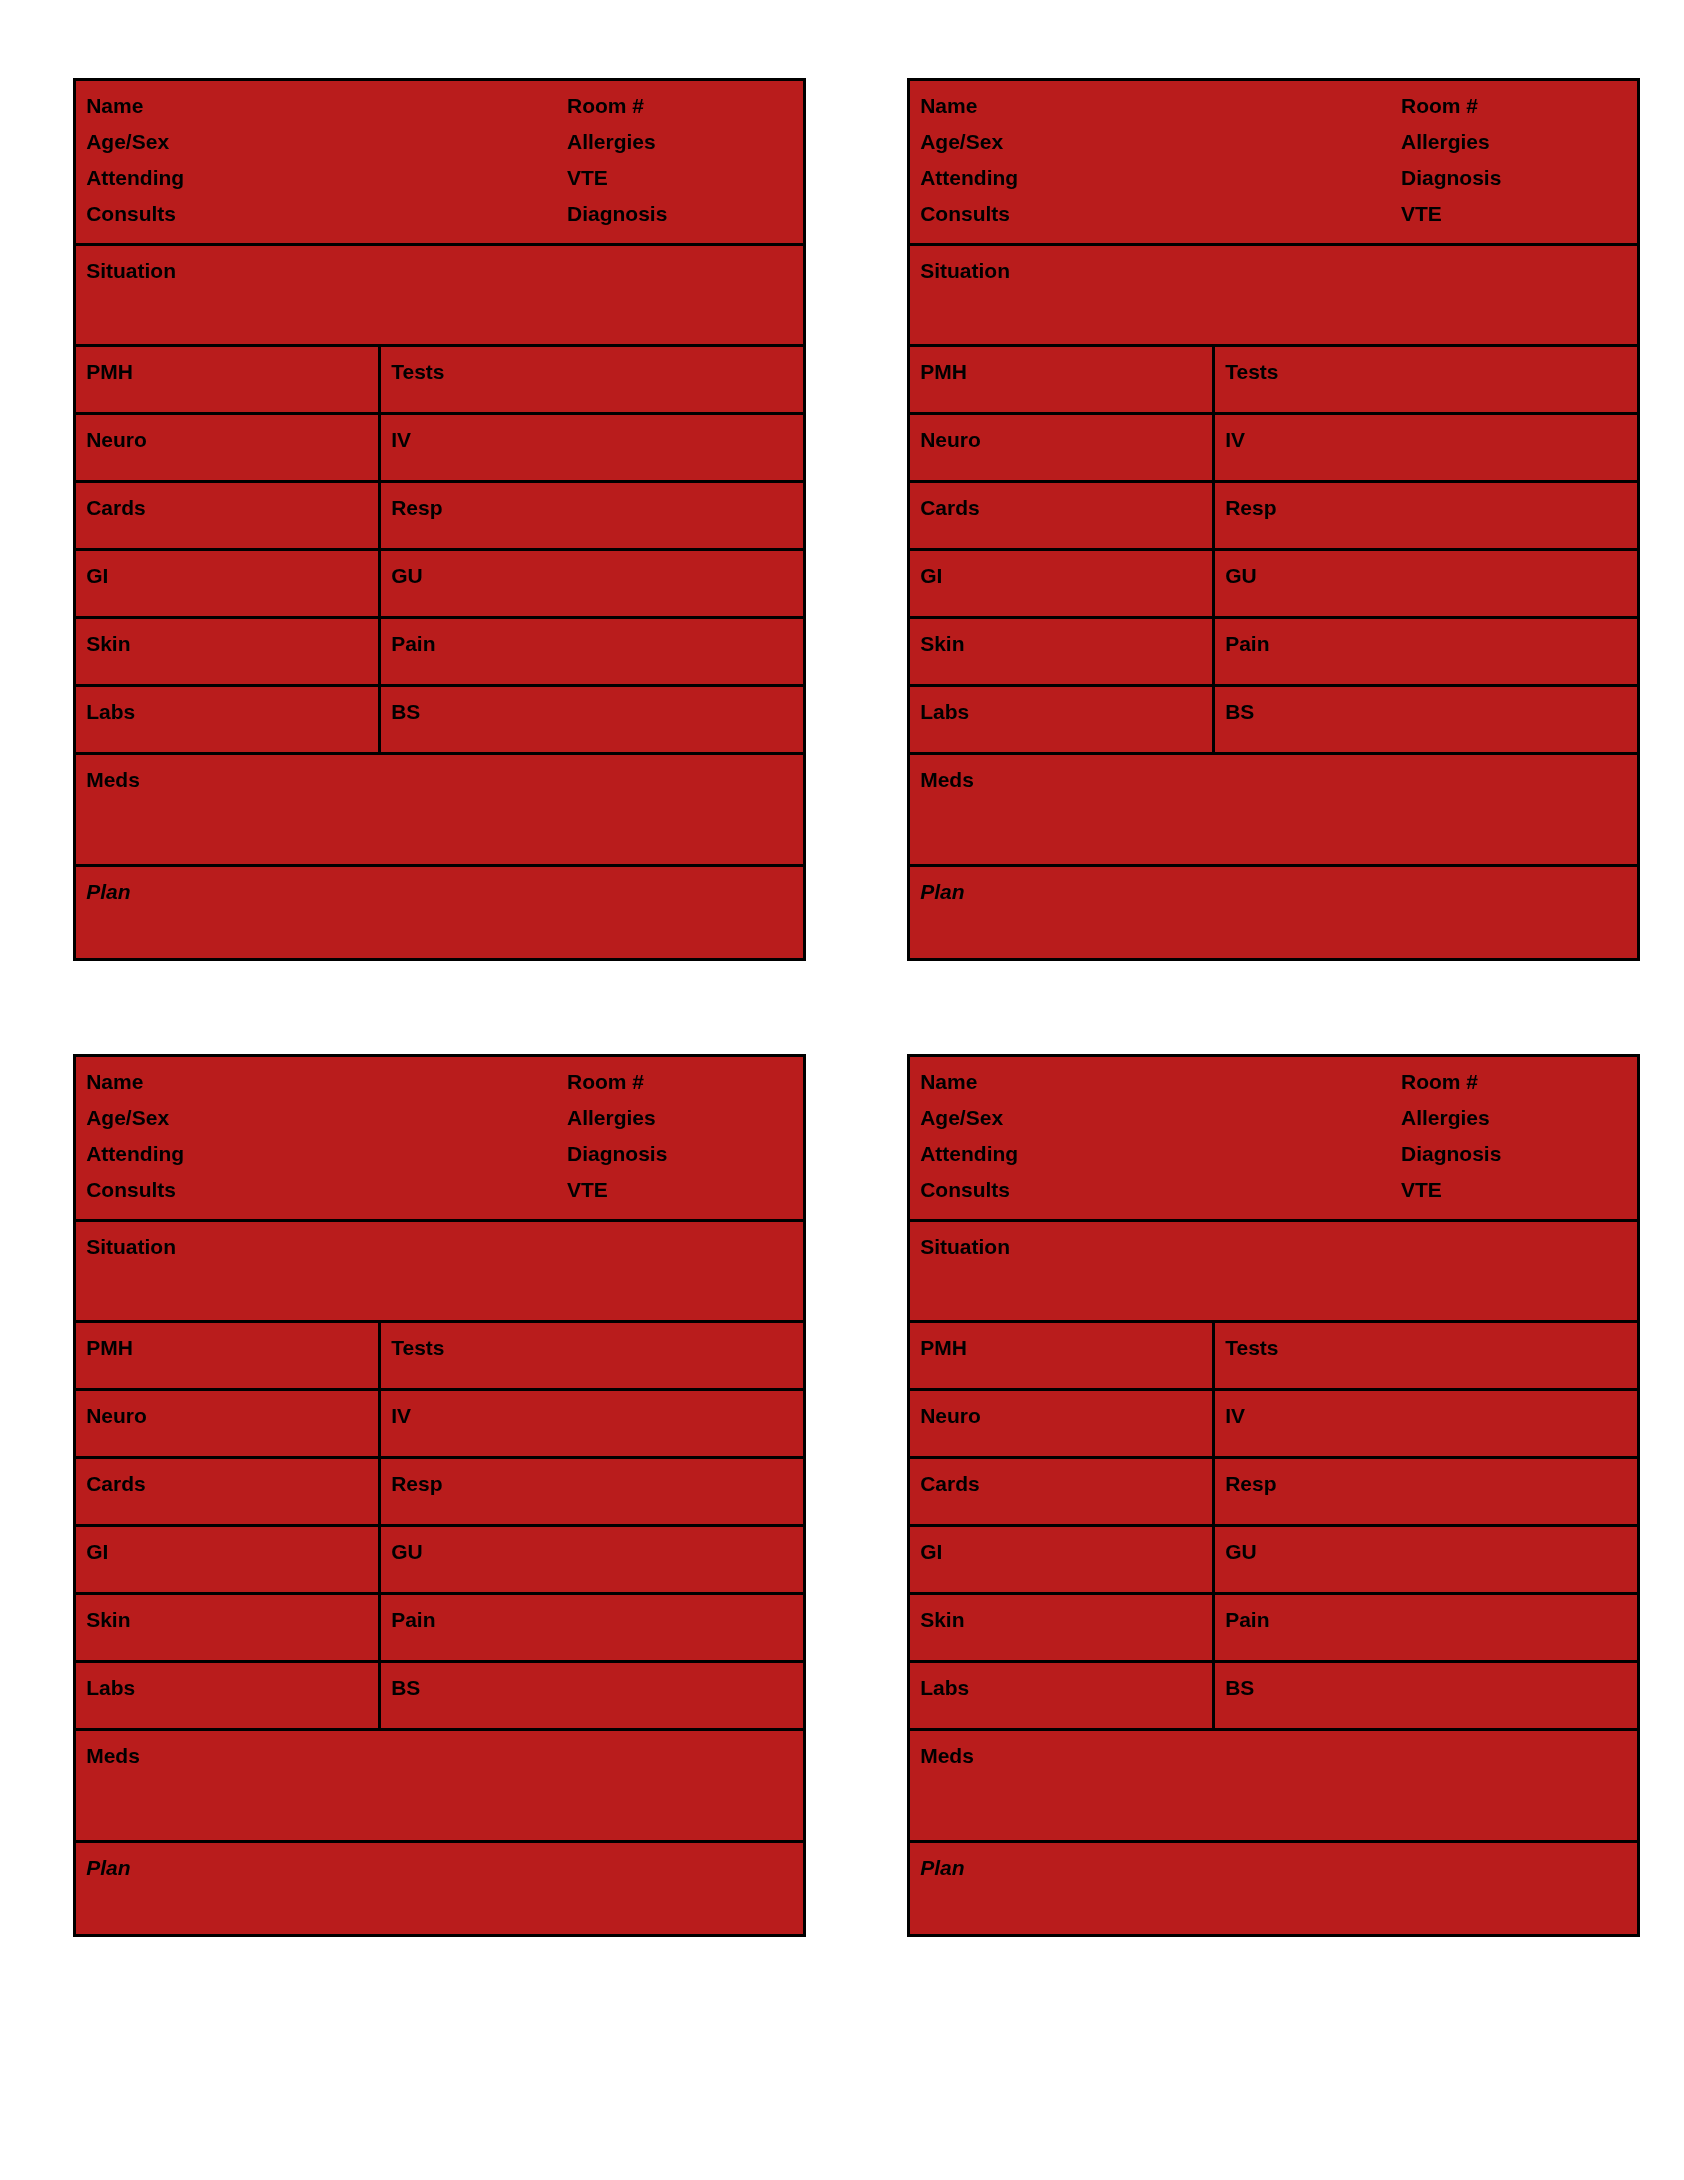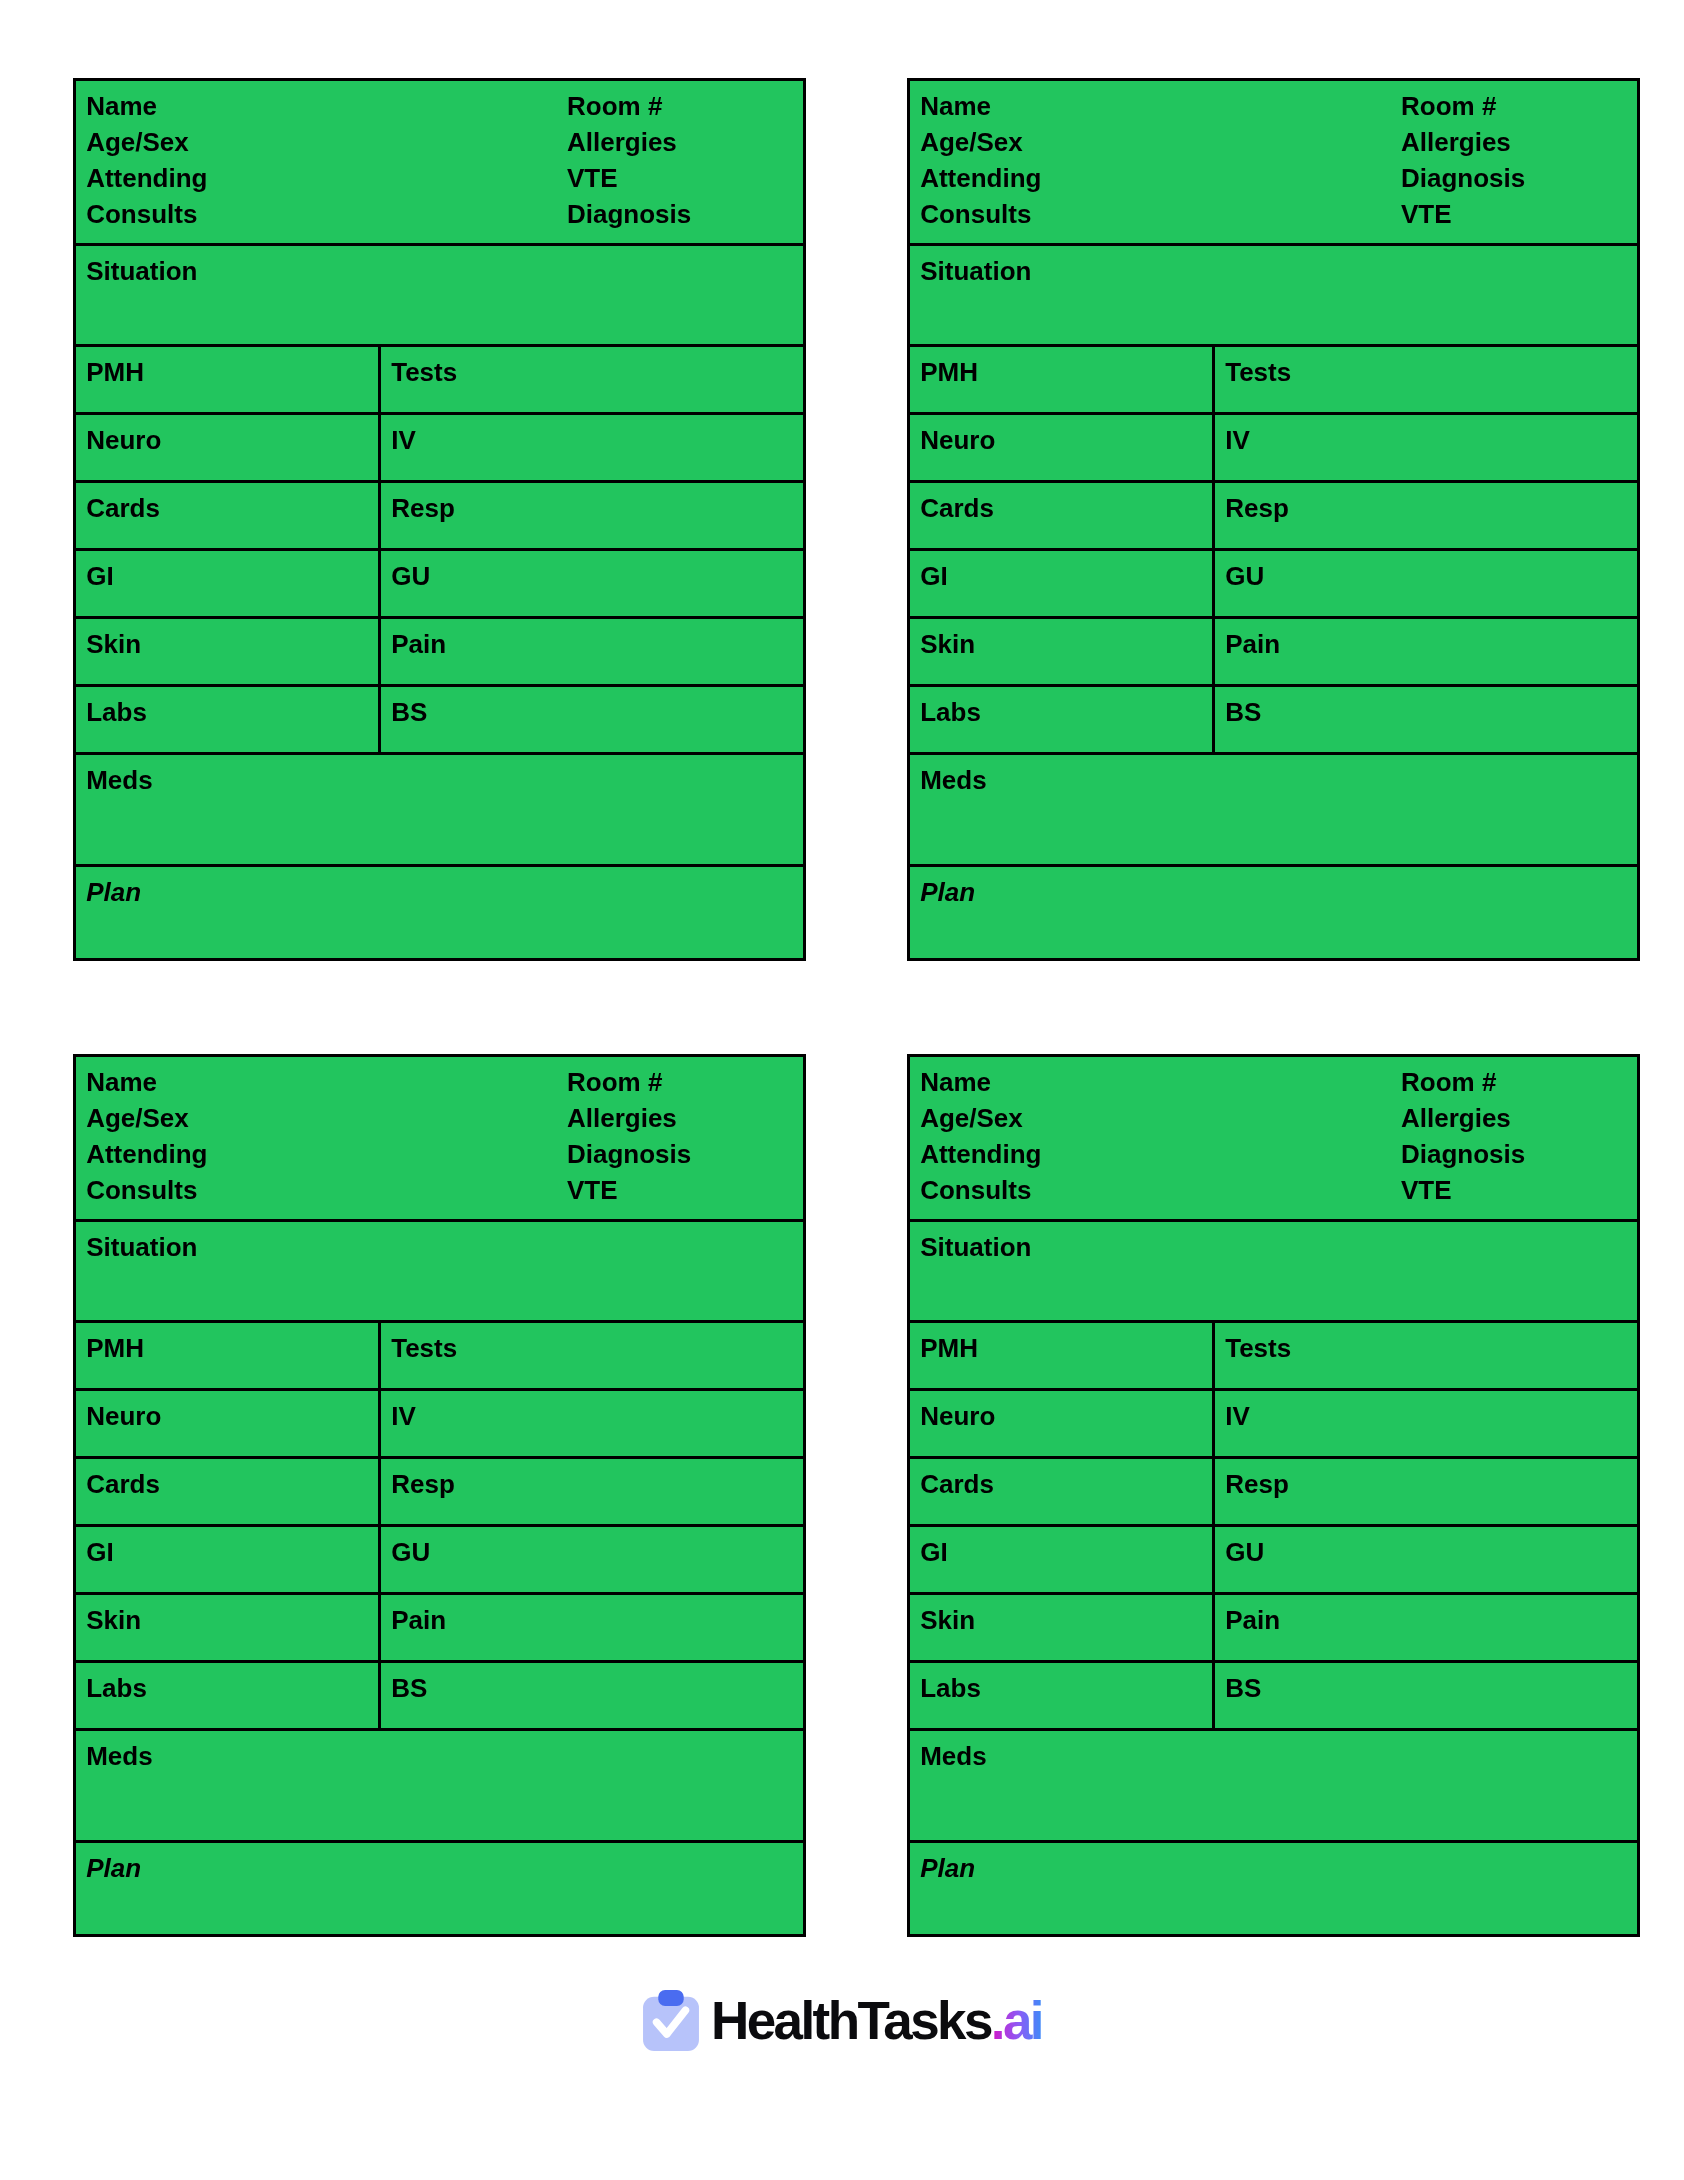--- a/index.html
+++ b/index.html
@@ -28,24 +28,24 @@
     display: grid;
     grid-template-columns: 733px 733px;
     column-gap: 101px;
     row-gap: 93px;
   }
   .card {
     box-sizing: border-box;
     width: 733px;
     height: 883px;
     border: 3.4px solid #000000;
-    background: #22c55e;
+    background: #b91c1c;
     display: flex;
     flex-direction: column;
-    font-size: 26px;
+    font-size: 21px;
     line-height: 36px;
   }
   .card-header {
     position: relative;
     box-sizing: border-box;
     height: 162px;
     flex: none;
     padding: 6.8px 0 0 10.2px;
   }
   .header-right {
@@ -314,25 +314,14 @@
       <div class="section meds">
         <span>Meds</span>
       </div>
       <div class="section plan">
         <span>Plan</span>
       </div>
     </section>
 
   </div>
 
-  <div class="footer-logo">
-    <span class="clipboard-icon">
-      <svg width="56" height="61" viewBox="0 0 66 72" xmlns="http://www.w3.org/2000/svg">
-        <rect x="0" y="8" width="66" height="64" rx="13" fill="#b7c3fa"></rect>
-        <rect x="18" y="0" width="30" height="19" rx="8" fill="#4a6cf0"></rect>
-        <path d="M16 38 L28 52 L50 24" fill="none" stroke="#ffffff" stroke-width="9" stroke-linecap="round" stroke-linejoin="round"></path>
-      </svg>
-    </span>
-    <span class="logo-text">HealthTasks</span>
-    <span class="logo-suffix">.ai</span>
-  </div>
 </div>
 
 
 </body></html>

